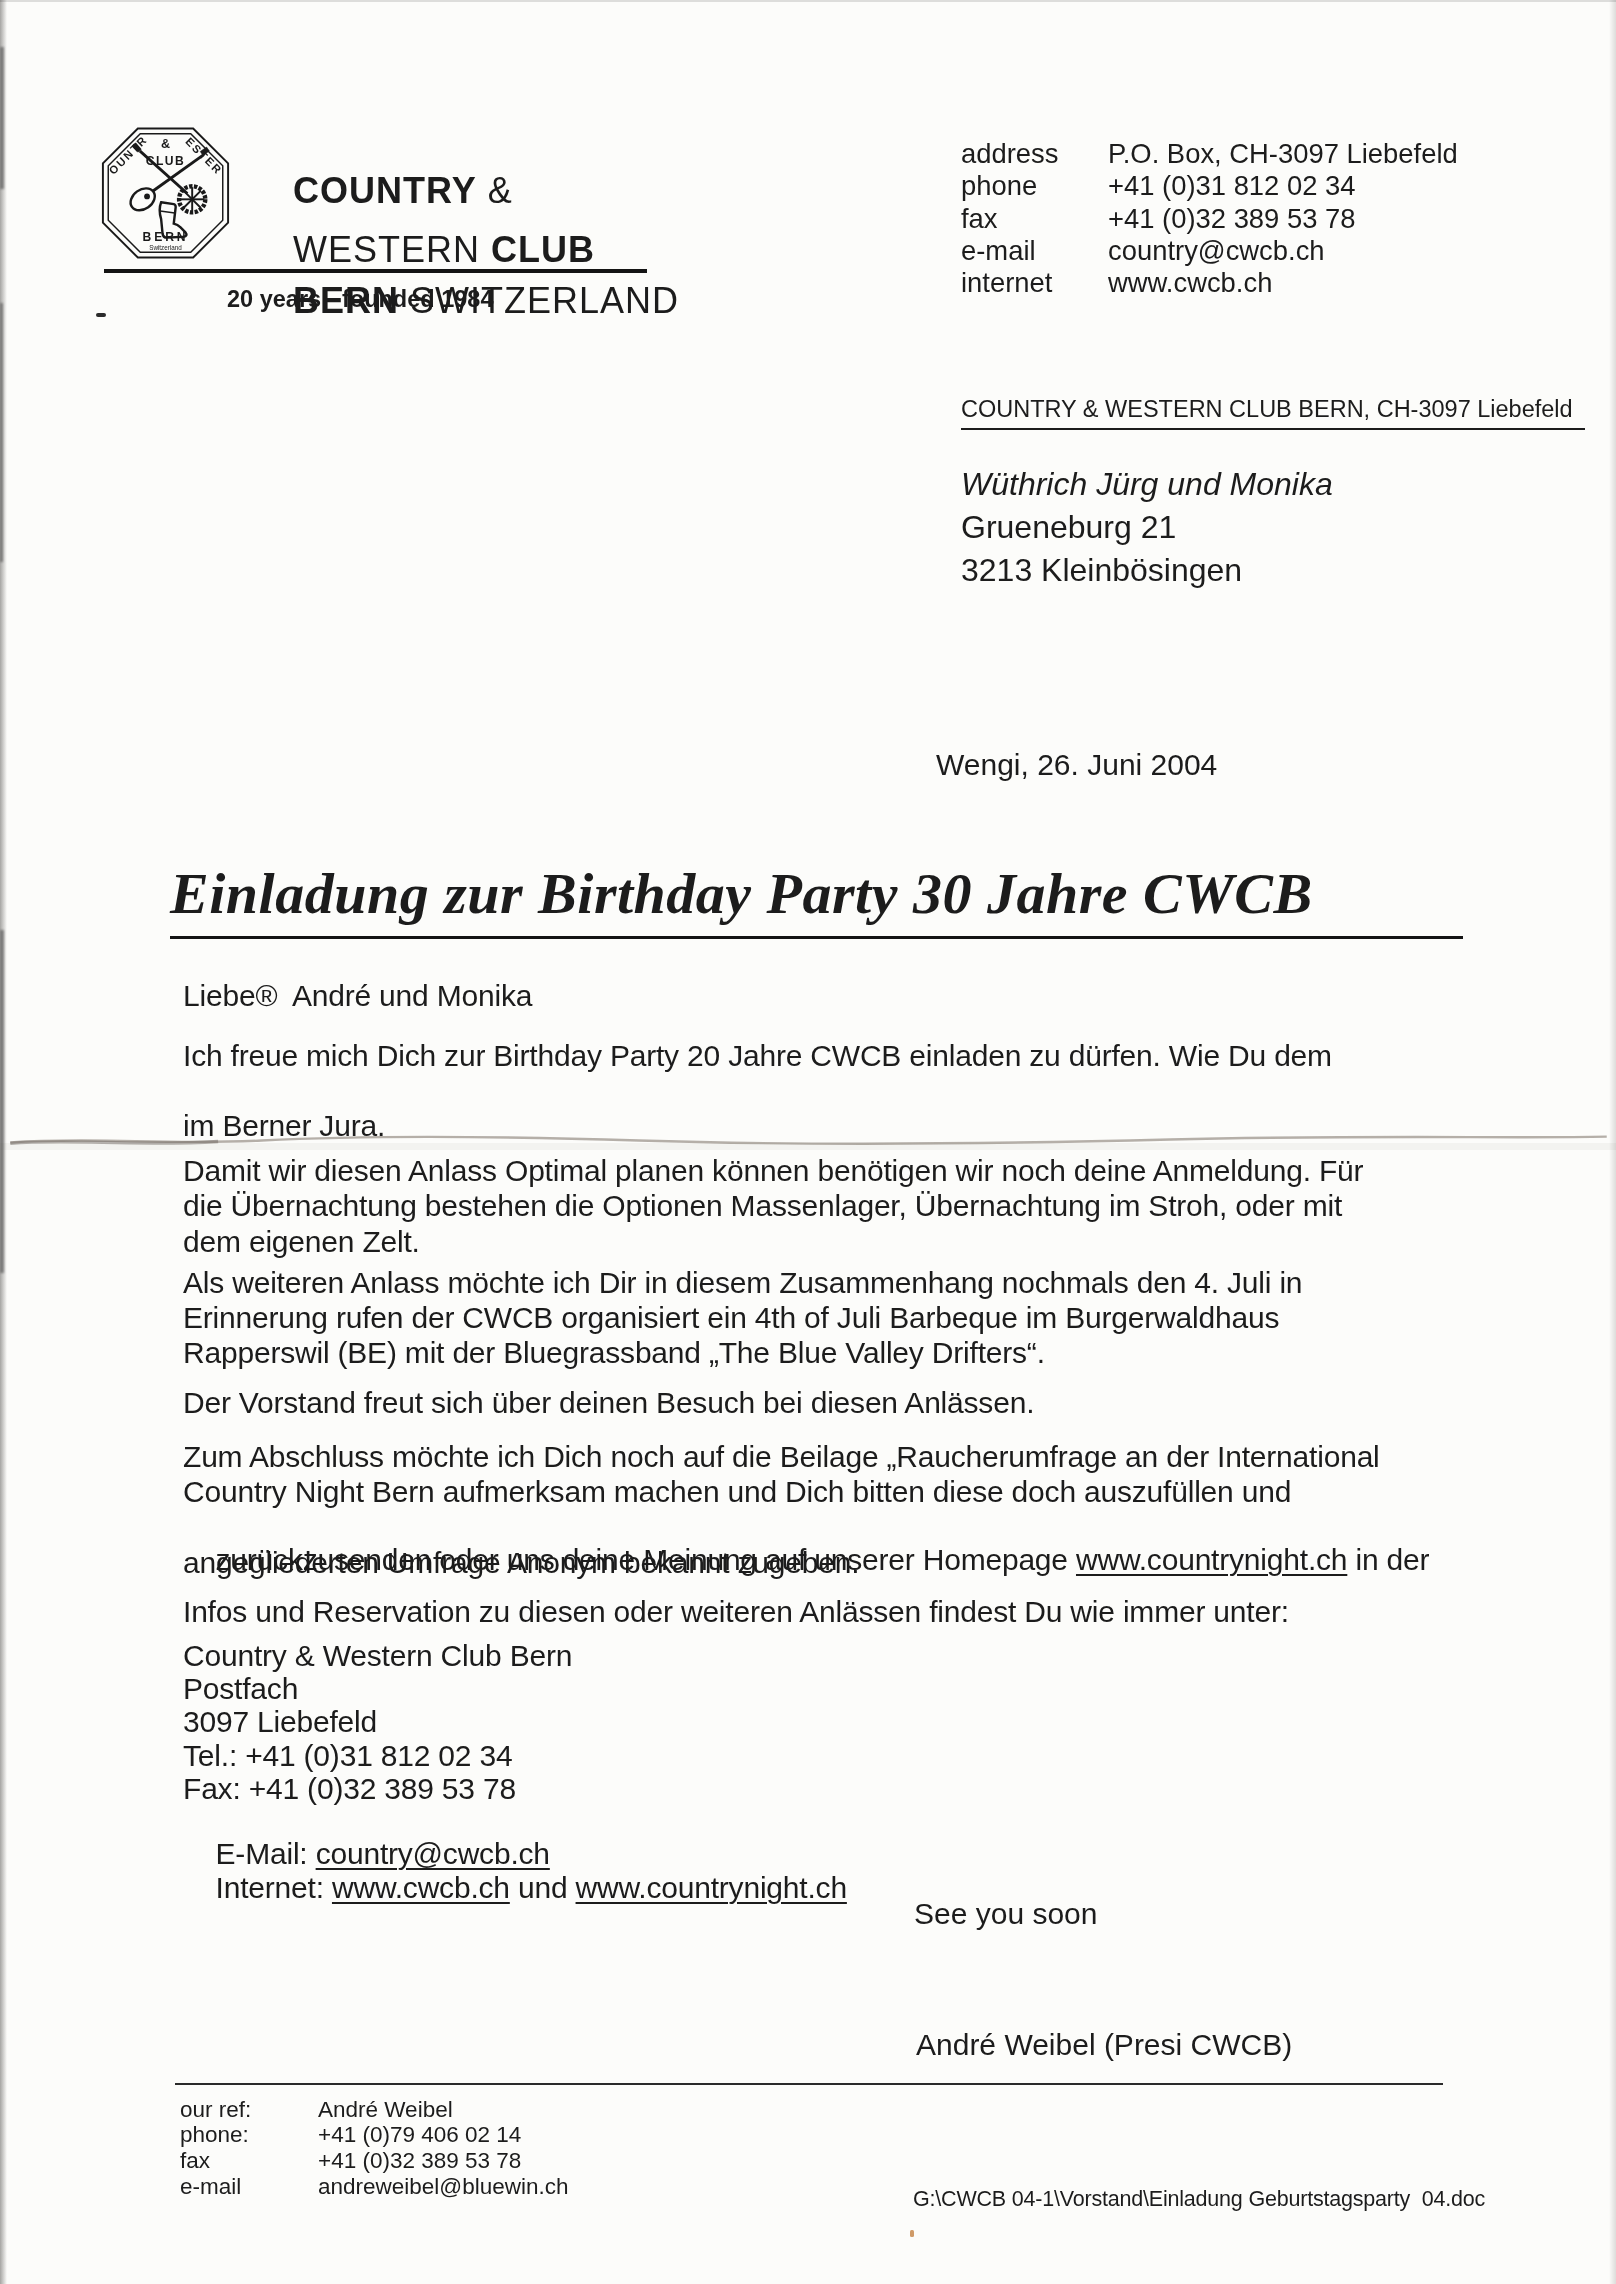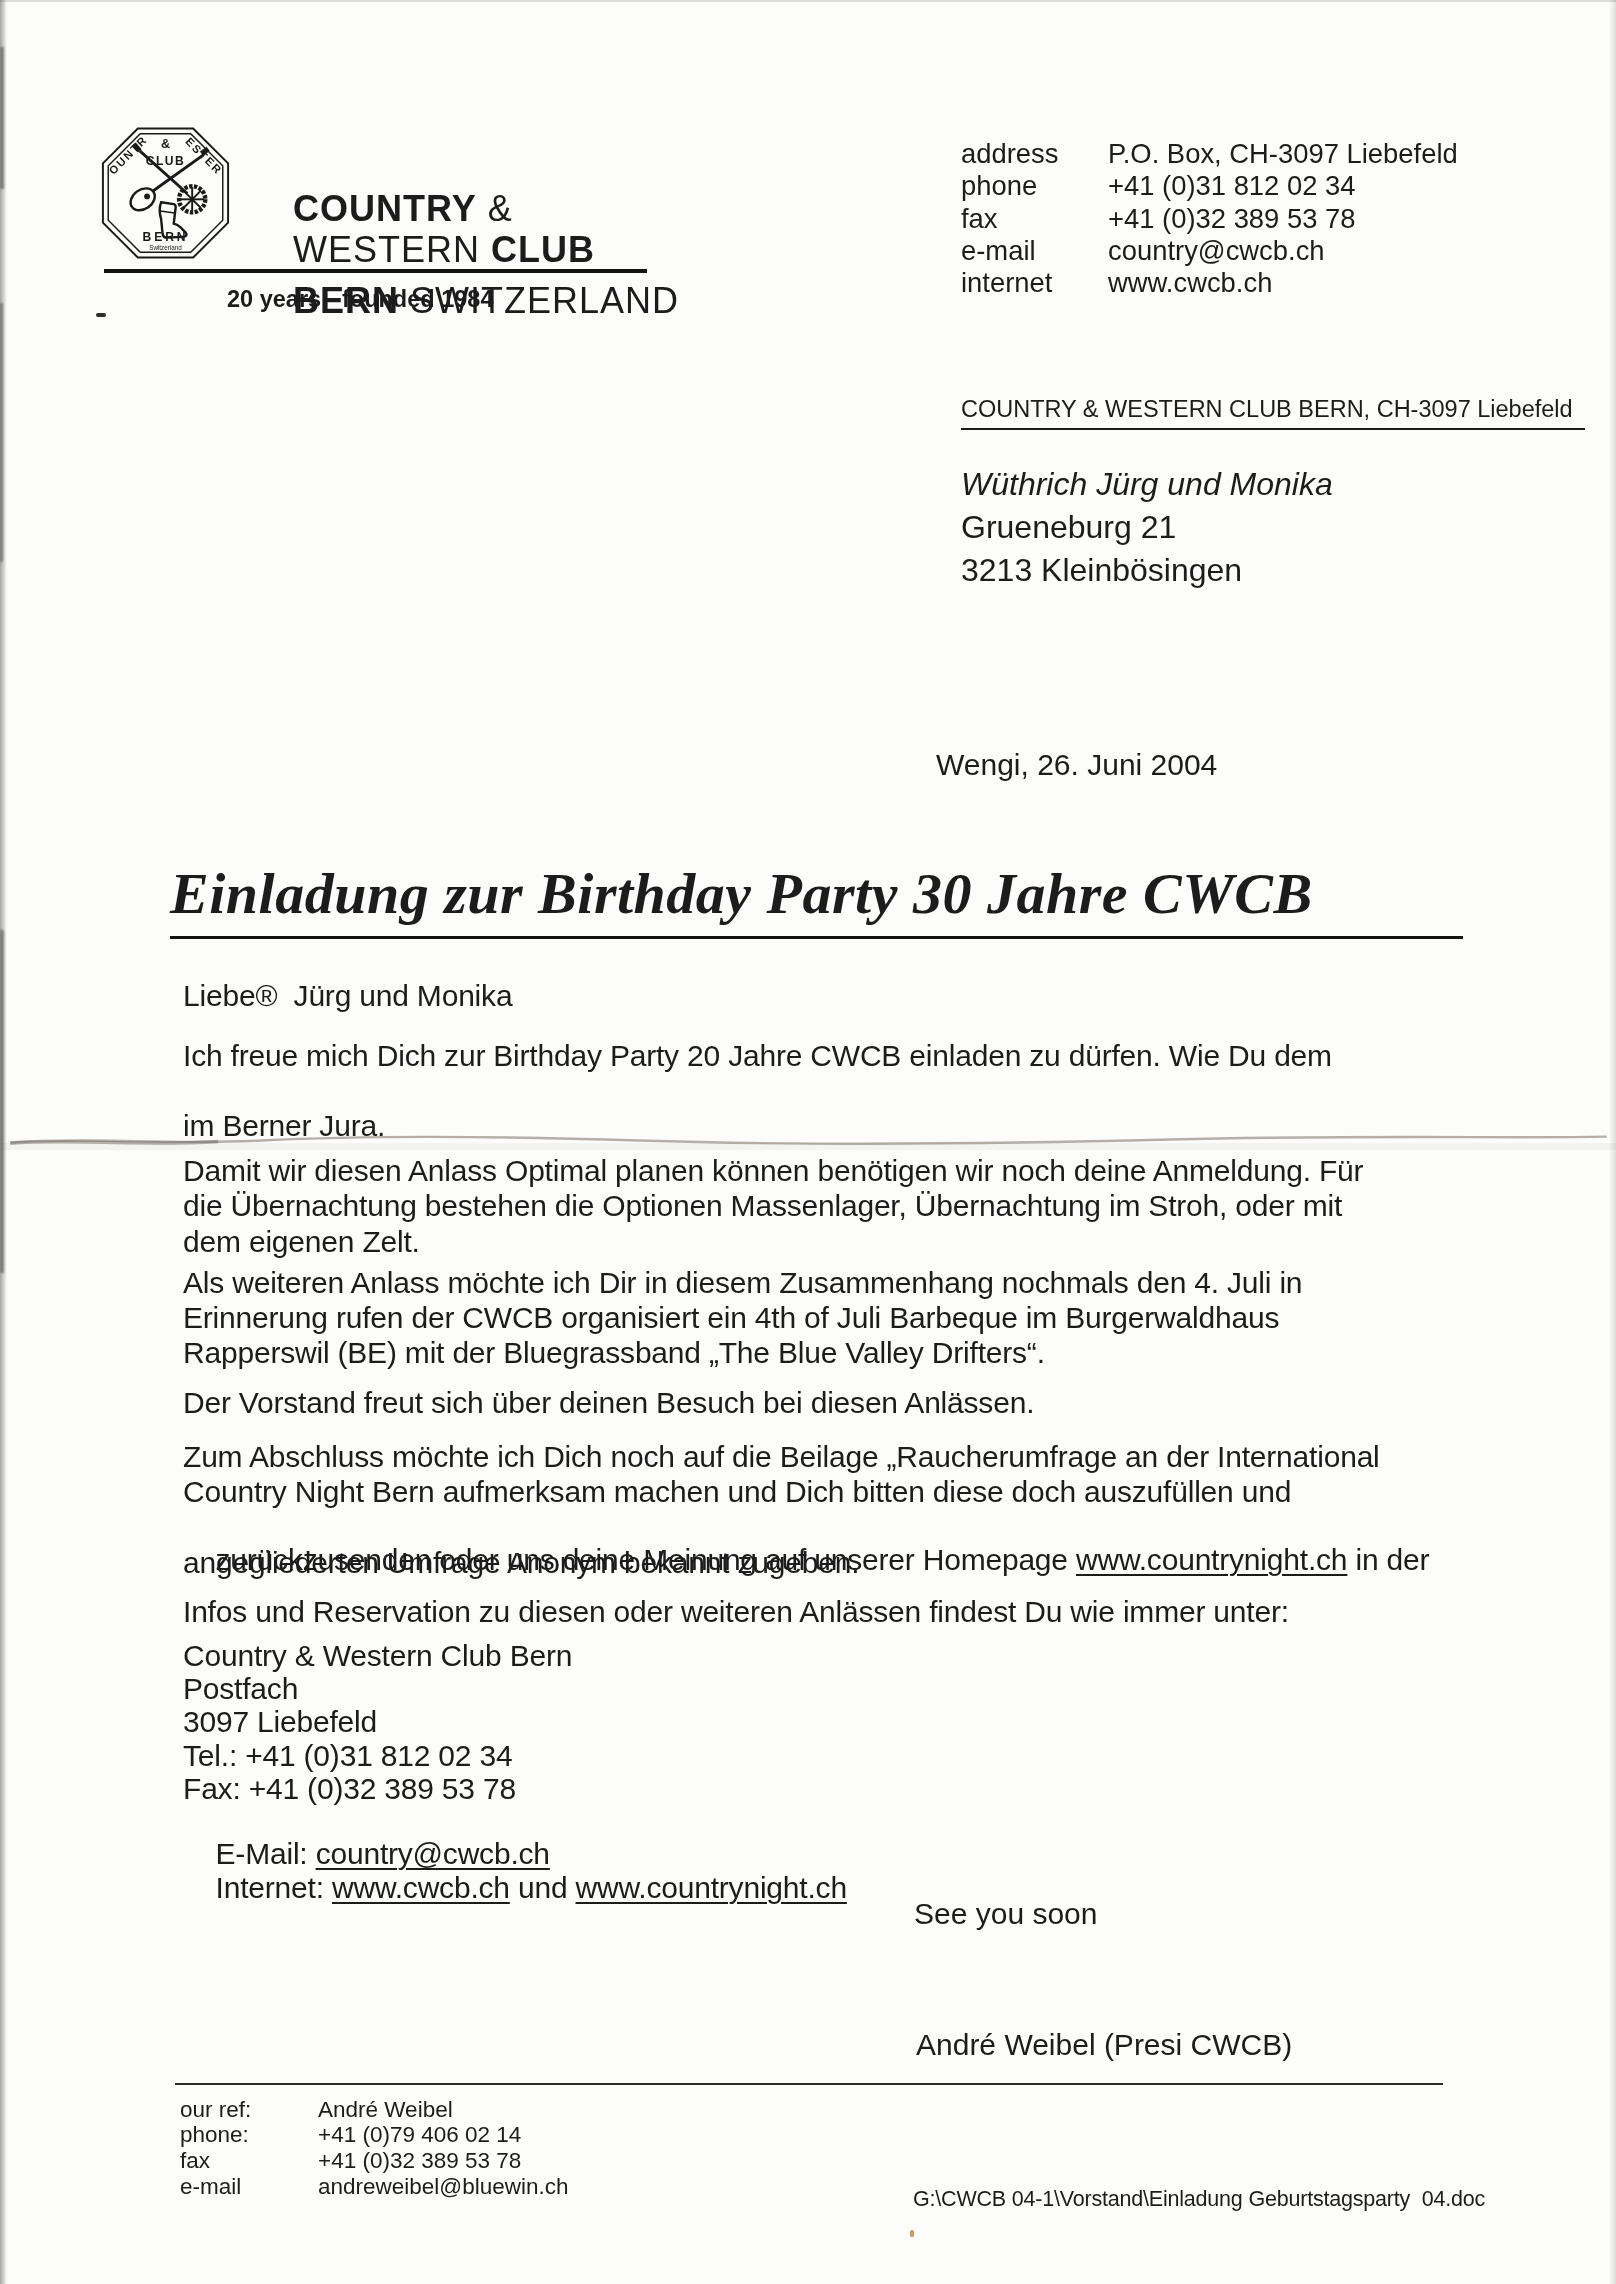--- a/index.html
+++ b/index.html
@@ -85,21 +85,21 @@
       <line x1="208" y1="134" x2="172" y2="170" stroke-width="4"></line>
     </g>
     <g>
       <path d="M126,158 l26,4 q4,1 4,6 l-4,34 q8,2 14,8 l10,10 q6,8 -4,9 l-34,2 q-8,0 -9,-8 l-3,-30 q-6,-20 0,-35 z" fill="#fcfcfa" stroke="#1a1a1a" stroke-width="5"></path>
       <line x1="124" y1="176" x2="154" y2="180" stroke="#1a1a1a" stroke-width="3"></line>
     </g>
     <text x="135" y="238" font-size="25" font-weight="bold" letter-spacing="6" text-anchor="middle">BERN</text>
     <text x="135" y="256" font-size="13" text-anchor="middle">Switzerland</text>
   </svg>
 
-  <div class="abs brand" style="left:249px;top:146px;">
+  <div class="abs brand" style="left:249px;top:128px;">
     <b>COUNTRY</b><span> &amp;</span>
   </div>
   <div class="abs brand" style="left:249px;top:187px;">
     <span>WESTERN </span><b>CLUB</b>
   </div>
   <div class="abs brand" style="left:249px;top:238px;">
     <b>BERN </b><span>SWITZERLAND</span>
   </div>
   <div class="abs hr1" style="left:104px;top:269px;width:543px;"></div>
   <div class="abs tagline" style="left:227px;top:286px;">20 years - founded 1984</div>
@@ -117,21 +117,21 @@
 
   <div class="abs sender" style="left:961px;top:396px;">COUNTRY &amp; WESTERN CLUB BERN, CH-3097 Liebefeld</div>
   <div class="abs recipient" style="left:961px;top:466px;font-style:italic;">Wüthrich Jürg und Monika</div>
   <div class="abs recipient" style="left:961px;top:509px;">Grueneburg 21</div>
   <div class="abs recipient" style="left:961px;top:552px;">3213 Kleinbösingen</div>
 
   <div class="abs dateline" style="left:936px;top:748px;">Wengi, 26. Juni 2004</div>
 
   <div class="abs title" style="left:170px;top:860px;width:1293px;">Einladung zur Birthday Party 30 Jahre CWCB</div>
 
-  <div class="abs bl" style="left:183px;top:980px;">Liebe®  Jürg und Monika</div>
+  <div class="abs bl" style="left:183px;top:980px;">Liebe®  André und Monika</div>
 
   <div class="abs bl" style="left:183px;top:1040px;">Ich freue mich Dich zur Birthday Party 20 Jahre CWCB einladen zu dürfen. Wie Du dem</div>
   <div class="abs bl" style="left:183px;top:1110px;">im Berner Jura.</div>
 
   <div class="abs bl" style="left:183px;top:1190px;">die Übernachtung bestehen die Optionen Massenlager, Übernachtung im Stroh, oder mit</div>
   <div class="abs bl" style="left:183px;top:1155px;">Damit wir diesen Anlass Optimal planen können benötigen wir noch deine Anmeldung. Für</div>
   <div class="abs bl" style="left:183px;top:1226px;">dem eigenen Zelt.</div>
 
   <div class="abs bl" style="left:183px;top:1267px;">Als weiteren Anlass möchte ich Dir in diesem Zusammenhang nochmals den 4. Juli in</div>
   <div class="abs bl" style="left:183px;top:1302px;">Erinnerung rufen der CWCB organisiert ein 4th of Juli Barbeque im Burgerwaldhaus</div>

